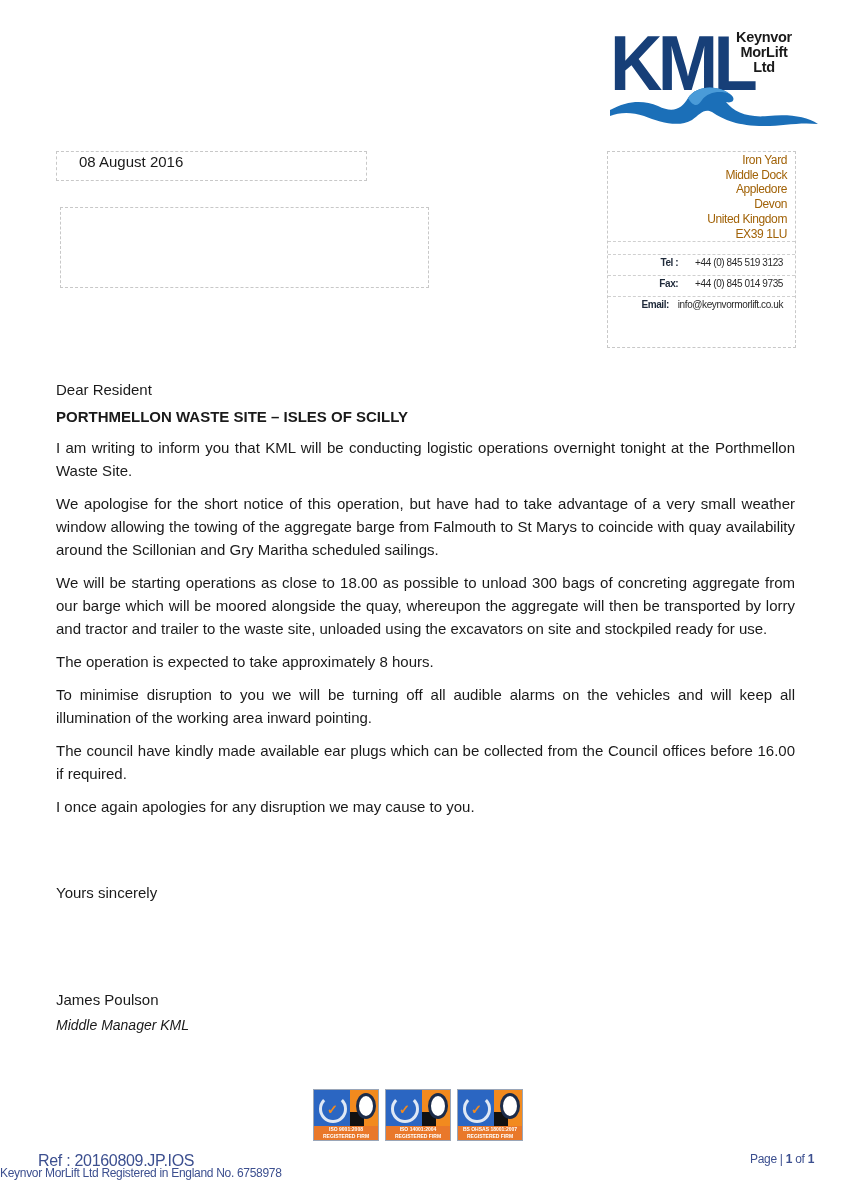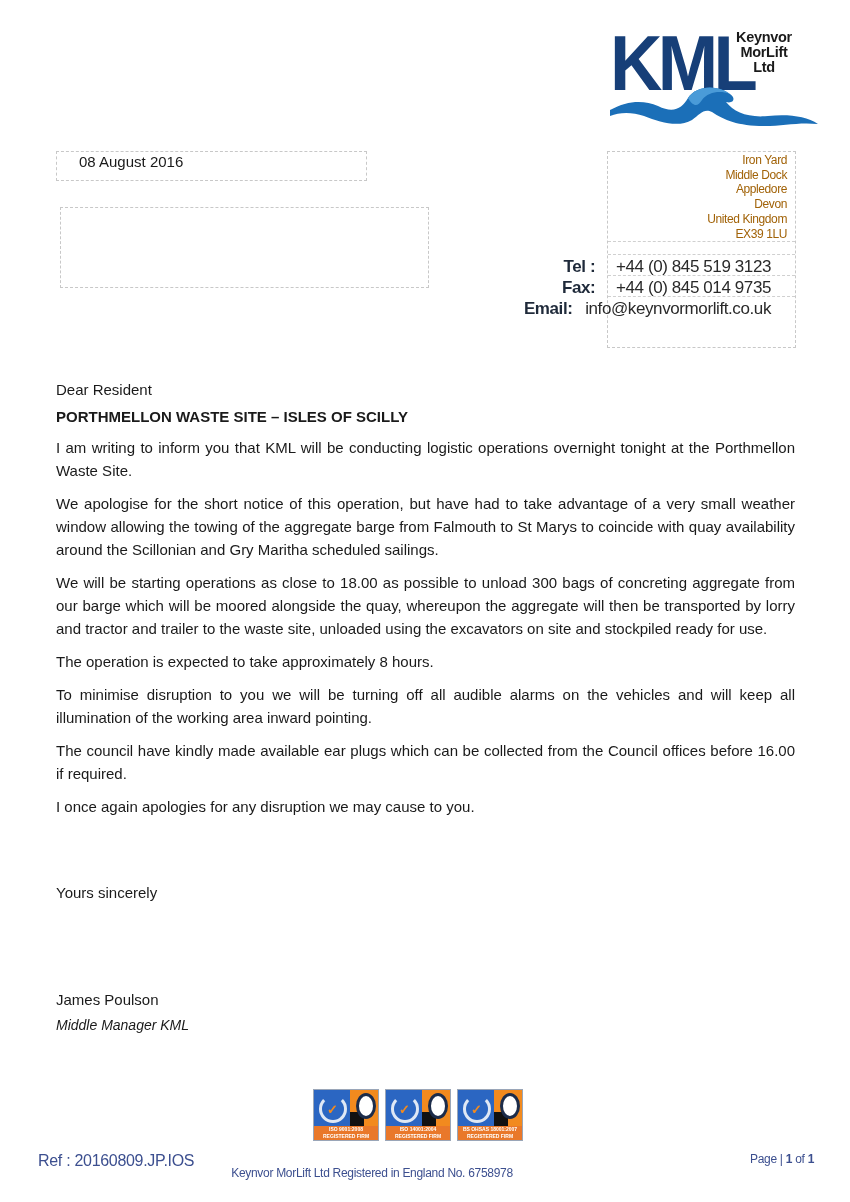--- a/index.html
+++ b/index.html
@@ -19,21 +19,21 @@
   
   .dbox { border: 1px dashed #c8c8c8; box-sizing: border-box; }
   .date-box { left: 56px; top: 151px; width: 311px; height: 30px; }
   .date-text { position: absolute; left: 22px; top: 1px; font-size: 15px; color: #1a1a1a; }
   .addressee-box { left: 60px; top: 207px; width: 369px; height: 81px; }
 
   .contact-box { left: 607px; top: 151px; width: 189px; height: 197px; }
   .addr-lines { position: absolute; right: 8px; top: 1px; text-align: right; font-size: 12px;
                 line-height: 14.7px; color: #a16207; letter-spacing: -0.4px; }
   .contact-sep { position: absolute; left: 0; right: 0; border-top: 1px dashed #d0d0d0; }
-  .contact-row { position: absolute; right: 24px; font-size: 17px; color: #2a2a2a; letter-spacing: -0.4px;
+  .contact-row { position: absolute; right: 12px; font-size: 10px; color: #2a2a2a; letter-spacing: -0.4px;
                  white-space: nowrap; }
   .contact-label { font-weight: bold; color: #1f2a3a; }
 
   
   .body { left: 56px; top: 378px; width: 739px; font-size: 15px; line-height: 23px; color: #1a1a1a; }
   .body p { margin: 0 0 10px 0; text-align: justify; }
   .salutation { margin-bottom: 4px !important; }
   .subject { font-weight: bold; margin-bottom: 8px !important; }
 
   .closing { left: 56px; top: 884px; font-size: 15px; }
@@ -49,21 +49,21 @@
                 background: #ffffff; border: 3px solid #1c2c4a; box-sizing: border-box; }
   .cert-black { position: absolute; right: 14px; top: 22px; width: 14px; height: 16px; background: #111; }
   .cert-wreath { position: absolute; left: 5px; top: 5px; width: 28px; height: 28px; border-radius: 50%;
                  border: 3px solid #dfe8f5; border-top-color: transparent; box-sizing: border-box; }
   .cert-check { position: absolute; left: 13px; top: 12px; color: #f28a1e; font-size: 13px; font-weight: bold; }
   .cert-band { position: absolute; left: 0; right: 0; bottom: 0; height: 14px; background: #e9782a;
                color: #fff; font-size: 5px; line-height: 7px; text-align: center; font-weight: bold; }
 
   
   .ref { left: 38px; top: 1152px; font-size: 16px; color: #3c4f8f; letter-spacing: -0.3px; }
-  .reg { left: 0; width: 712px; top: 1166px; text-align: center; font-size: 12px; color: #3c4f8f; letter-spacing: -0.3px; padding-left: 16px; }
+  .reg { left: 0; width: 712px; top: 1166px; text-align: left; font-size: 12px; color: #3c4f8f; letter-spacing: -0.3px; }
   .page { right: 36px; top: 1152px; font-size: 12px; color: #3c4f8f; letter-spacing: -0.3px; }
   .page b { font-weight: bold; }
 </style>
 </head>
 <body>
 
 <div class="abs logo">
   <div class="logo-kml">KML</div>
   <div class="logo-name">
     <div>Keynvor</div>

